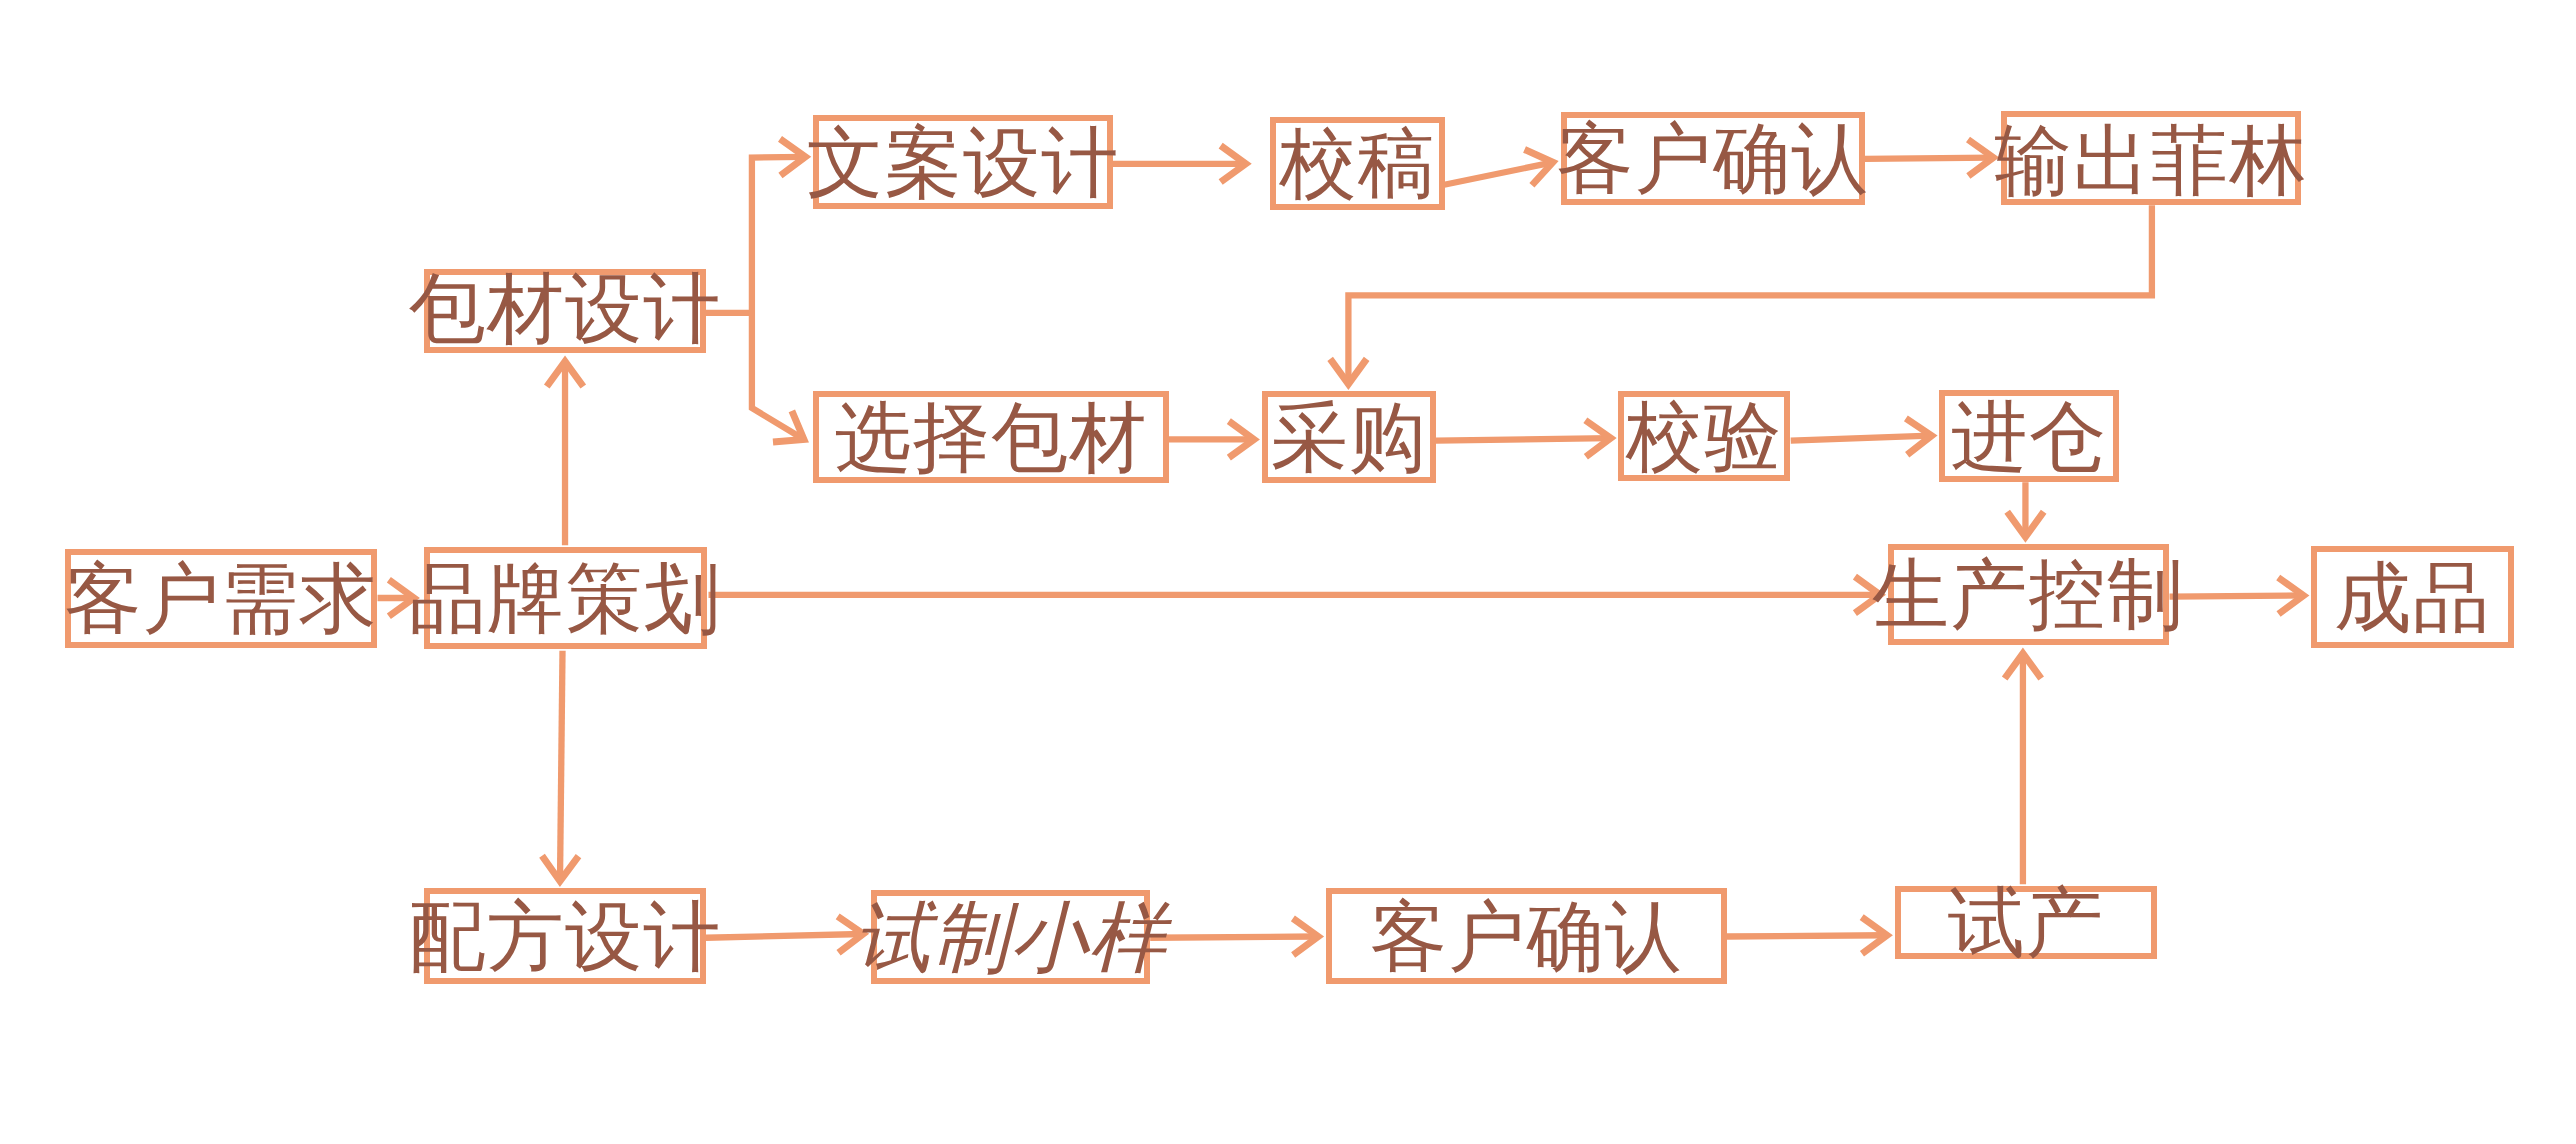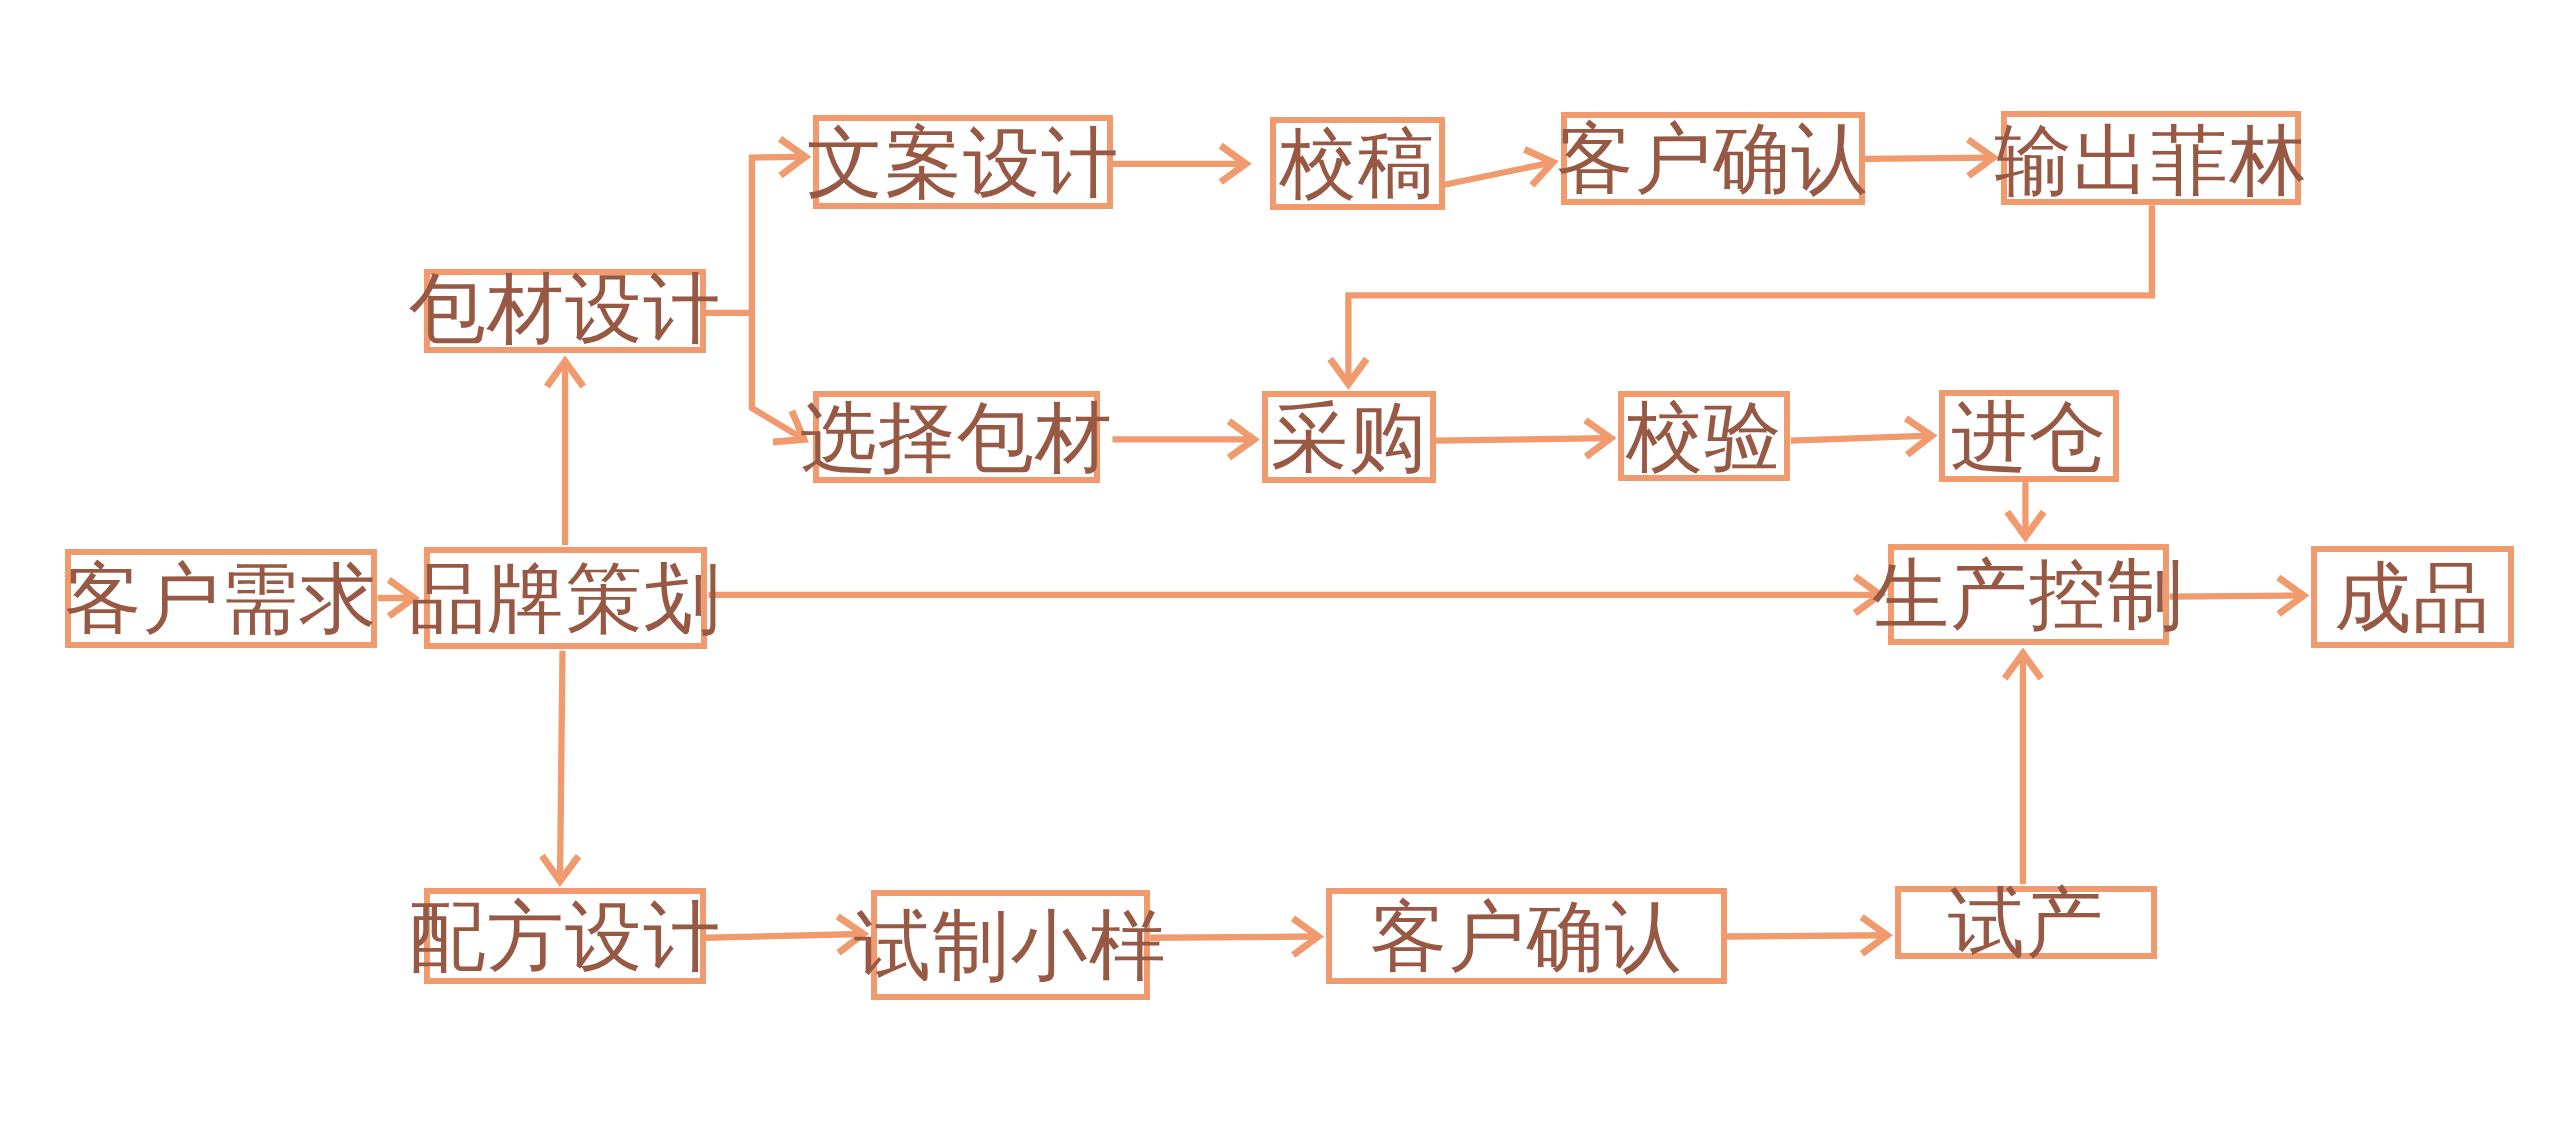--- a/index.html
+++ b/index.html
@@ -54,28 +54,28 @@
     letter-spacing: 1.3px;
   }
   
   .n-customer-needs      { left: 65px;  top: 549px;  width: 312px; height: 99px; }
   .n-brand-planning      { left: 424px;  top: 547px;  width: 283px; height: 102px; }
   .n-packaging-design    { left: 424px;  top: 269px;  width: 282px; height: 84px; align-items: flex-end; }
   .n-copy-design         { left: 813px; top: 115px;  width: 300px; height: 94px; }
   .n-proofreading        { left: 1253px; top: 117px;  width: 175px; height: 93px; margin-left: 17px; }
   .n-client-confirm-top  { left: 1561px; top: 112px;  width: 304px; height: 93px; }
   .n-output-film         { left: 2001px; top: 111px;  width: 300px; height: 94px; align-items: flex-end; }
-  .n-select-packaging    { left: 813px; top: 391px;  width: 287px; height: 92px; }
+  .n-select-packaging    { left: 813px; top: 391px;  width: 356px; height: 92px; }
   .n-purchasing          { left: 1262px; top: 391px;  width: 174px; height: 92px; }
   .n-inspection          { left: 1618px; top: 391px;  width: 172px; height: 90px; }
   .n-warehousing         { left: 1939px; top: 390px;  width: 180px; height: 92px; }
   .n-production-control  { left: 1888px; top: 544px;  width: 281px; height: 101px; }
   .n-finished-product    { left: 2311px; top: 546px;  width: 203px; height: 102px; }
   .n-formula-design      { left: 424px;  top: 888px; width: 282px; height: 96px; }
-  .n-trial-sample        { left: 871px; top: 890px; width: 279px; height: 110px; }
+  .n-trial-sample        { left: 871px; top: 890px; width: 279px; height: 94px; font-style: italic; }
   .n-client-confirm-bot  { left: 1326px; top: 888px; width: 401px; height: 96px; }
   .n-trial-production    { left: 1895px; top: 886px; width: 262px; height: 73px; }
 </style>
 </head>
 <body>
 
 <div class="canvas">
 
   <svg class="edges" viewBox="0 0 4094 1819" xmlns="http://www.w3.org/2000/svg">
     <defs>

